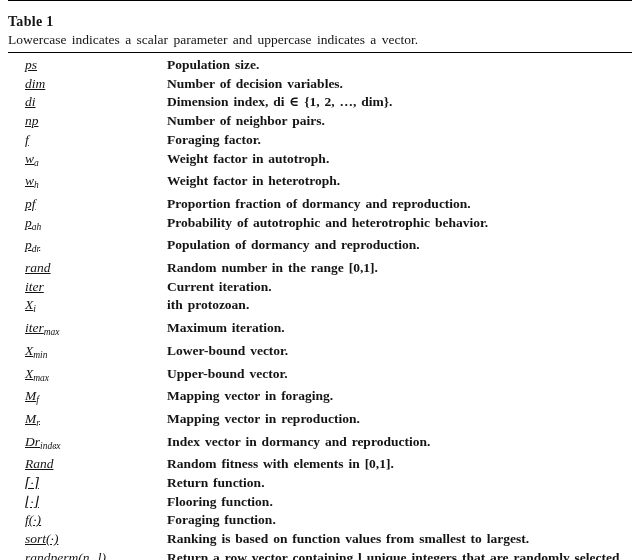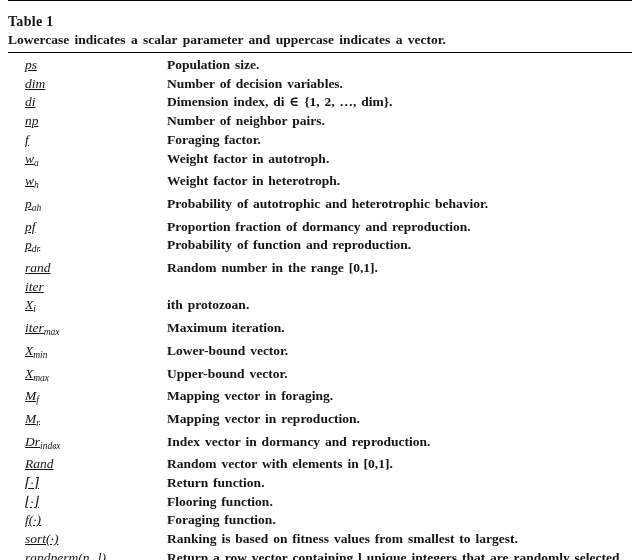--- a/index.html
+++ b/index.html
@@ -12,21 +12,20 @@
   .wrap{padding:0 8px 0 8px;box-sizing:border-box;width:640px;}
   .rule{border:none;border-top:1.4px solid #000;margin:0 0 0 0;width:624px;}
   .rule-top{border-top:1.2px solid #000;}
   .tbl-label{
     font-weight:bold;font-size:14px;line-height:17px;padding-top:12px;
     letter-spacing:0.3px;
   }
   .tbl-caption{
     font-size:13.5px;line-height:17px;margin:1px 0 4px 0;
     word-spacing:2px;
-    font-weight:bold;
   }
   .rows{padding:3px 0 4px 0;}
   .row{
     display:grid;grid-template-columns:159px 1fr;
     font-size:13.5px;line-height:18.7px;
     word-spacing:1.5px;
   }
   .sym{padding-left:17px;font-style:italic;white-space:nowrap;text-decoration:underline;}
   .sym sub{font-size:9.5px;font-style:italic;vertical-align:-3px;letter-spacing:0;}
   .desc{padding-right:6px;font-weight:bold;}
@@ -62,37 +61,38 @@
       </div>
       <div class="row">
         <span class="sym">w<sub>a</sub></span>
         <span class="desc">Weight factor in autotroph.</span>
       </div>
       <div class="row">
         <span class="sym">w<sub>h</sub></span>
         <span class="desc">Weight factor in heterotroph.</span>
       </div>
       <div class="row">
+        <span class="sym">pf</span>
+        <span class="desc">Proportion fraction of dormancy and reproduction.</span>
+      </div>
+      <div class="row">
         <span class="sym">p<sub>ah</sub></span>
         <span class="desc">Probability of autotrophic and heterotrophic behavior.</span>
       </div>
       <div class="row">
-        <span class="sym">pf</span>
-        <span class="desc">Proportion fraction of dormancy and reproduction.</span>
-      </div>
-      <div class="row">
         <span class="sym">p<sub>dr</sub></span>
-        <span class="desc">Probability of function and reproduction.</span>
+        <span class="desc">Population of dormancy and reproduction.</span>
       </div>
       <div class="row">
         <span class="sym">rand</span>
         <span class="desc">Random number in the range [0,1].</span>
       </div>
       <div class="row">
         <span class="sym">iter</span>
+        <span class="desc">Current iteration.</span>
       </div>
       <div class="row">
         <span class="sym">X<sub>i</sub></span>
         <span class="desc">ith protozoan.</span>
       </div>
       <div class="row">
         <span class="sym">iter<sub>max</sub></span>
         <span class="desc">Maximum iteration.</span>
       </div>
       <div class="row">
@@ -110,37 +110,37 @@
       <div class="row">
         <span class="sym">M<sub>r</sub></span>
         <span class="desc">Mapping vector in reproduction.</span>
       </div>
       <div class="row">
         <span class="sym">Dr<sub>index</sub></span>
         <span class="desc">Index vector in dormancy and reproduction.</span>
       </div>
       <div class="row">
         <span class="sym">Rand</span>
-        <span class="desc">Random vector with elements in [0,1].</span>
+        <span class="desc">Random fitness with elements in [0,1].</span>
       </div>
       <div class="row">
         <span class="sym">⌈·⌉</span>
         <span class="desc">Return function.</span>
       </div>
       <div class="row">
         <span class="sym">⌊·⌋</span>
         <span class="desc">Flooring function.</span>
       </div>
       <div class="row">
         <span class="sym">f(·)</span>
         <span class="desc">Foraging function.</span>
       </div>
       <div class="row">
         <span class="sym">sort(·)</span>
-        <span class="desc">Ranking is based on fitness values from smallest to largest.</span>
+        <span class="desc">Ranking is based on function values from smallest to largest.</span>
       </div>
       <div class="row">
         <span class="sym">randperm(n, l)</span>
         <span class="desc">Return a row vector containing l unique integers that are randomly selected between 1 and n.</span>
       </div>
     </div>
 
 </div>
 
 </body></html>

